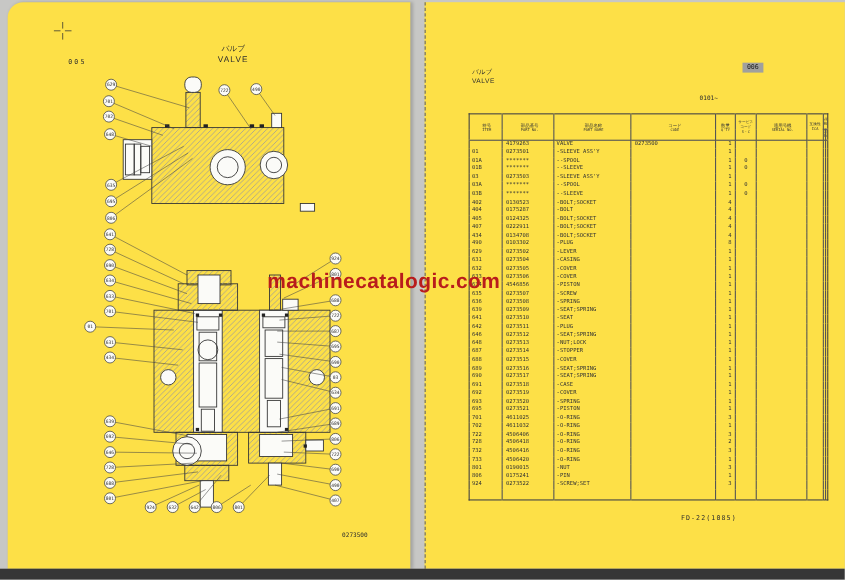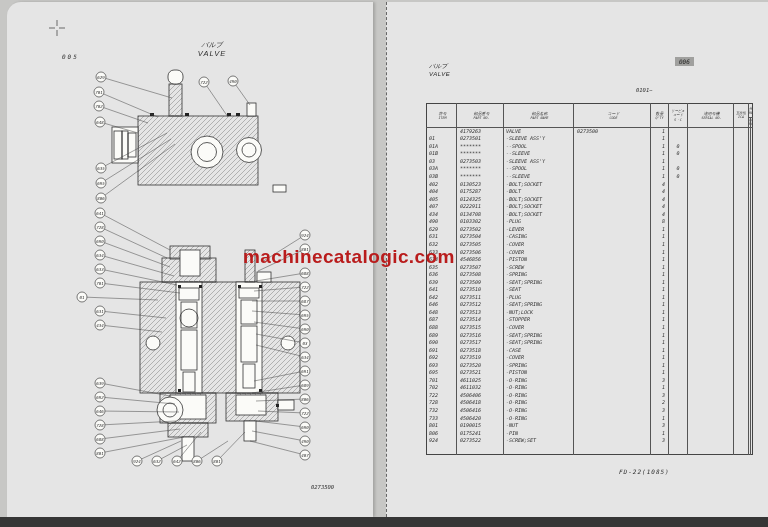--- a/index.html
+++ b/index.html
@@ -1,18 +1,18 @@
 <!DOCTYPE html>
 <html><head>
 <meta charset="utf-8">
 <style>
   html,body{margin:0;padding:0;}
   body{width:768px;height:527px;background:#c7c7c5;position:relative;overflow:hidden;
        font-family:"Liberation Sans",sans-serif;color:#2d2d2d;}
-  .page{position:absolute;top:2px;bottom:10px;background:#e5e5e5;font-style:italic;}
+  .page{position:absolute;top:2px;bottom:10px;background:#fde047;}
   #left-page{left:7px;width:366px;border-radius:14px 0 0 0;box-shadow:2px 0 3px rgba(0,0,0,.18);}
   #right-page{left:386px;width:382px;border-left:1px dashed #666;}
   #bottom-bar{position:absolute;left:0;right:0;bottom:0;height:10px;background:#363636;}
   #watermark{position:absolute;left:243px;top:246px;font-size:19px;font-weight:bold;
              color:#b91c1c;letter-spacing:.4px;z-index:9;white-space:nowrap;}
   
   #lp-pageno{position:absolute;left:55px;top:51px;font-size:6px;letter-spacing:2px;font-family:"DejaVu Sans Mono",monospace;}
   #lp-title{position:absolute;left:175px;top:38px;width:60px;text-align:center;line-height:1.3;}
   #lp-title .jp{font-size:7px;} #lp-title .en{font-size:7.5px;letter-spacing:1px;}
   #lp-code{position:absolute;left:304px;top:482px;font-size:5.5px;font-family:"DejaVu Sans Mono",monospace;}

